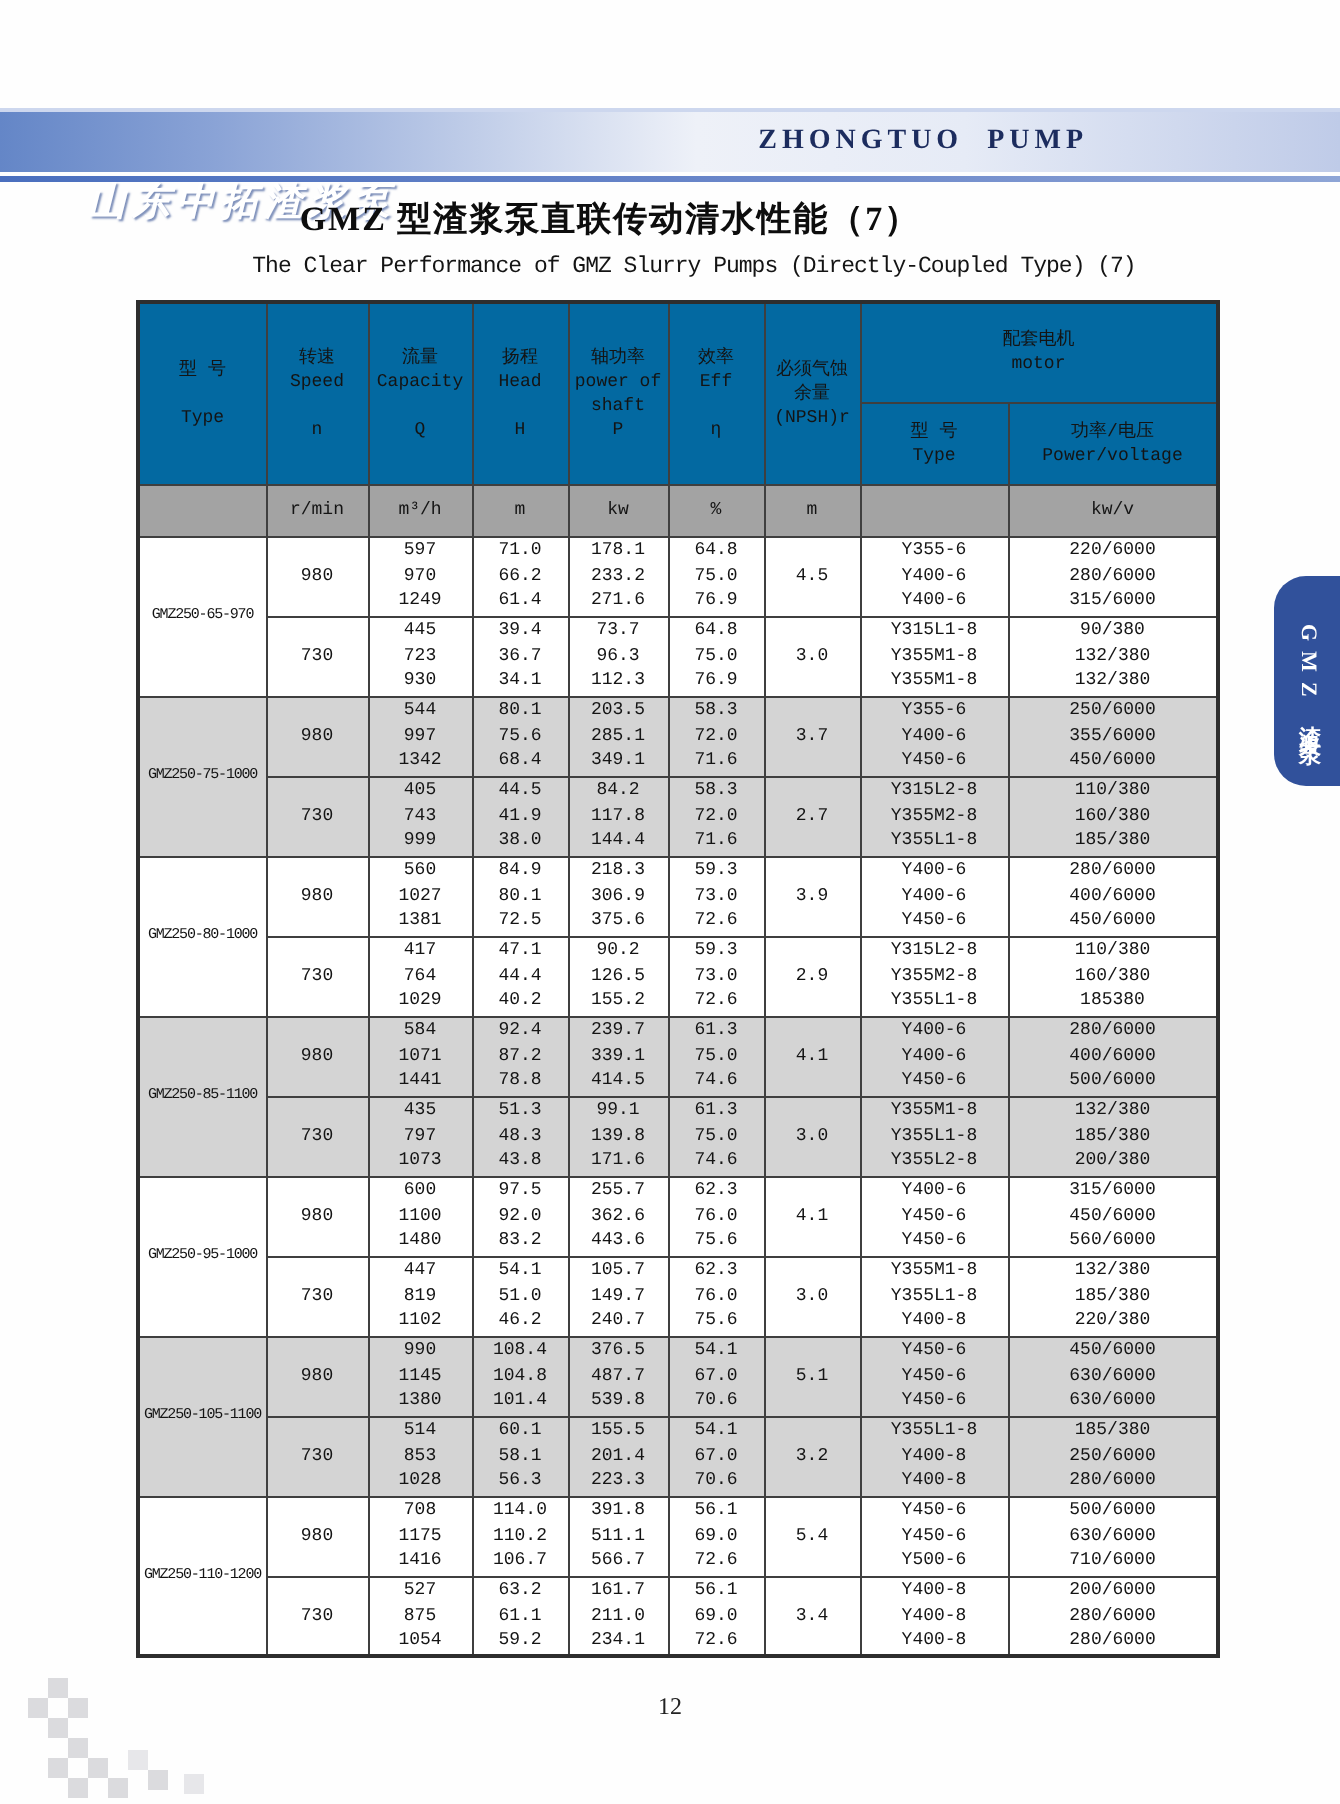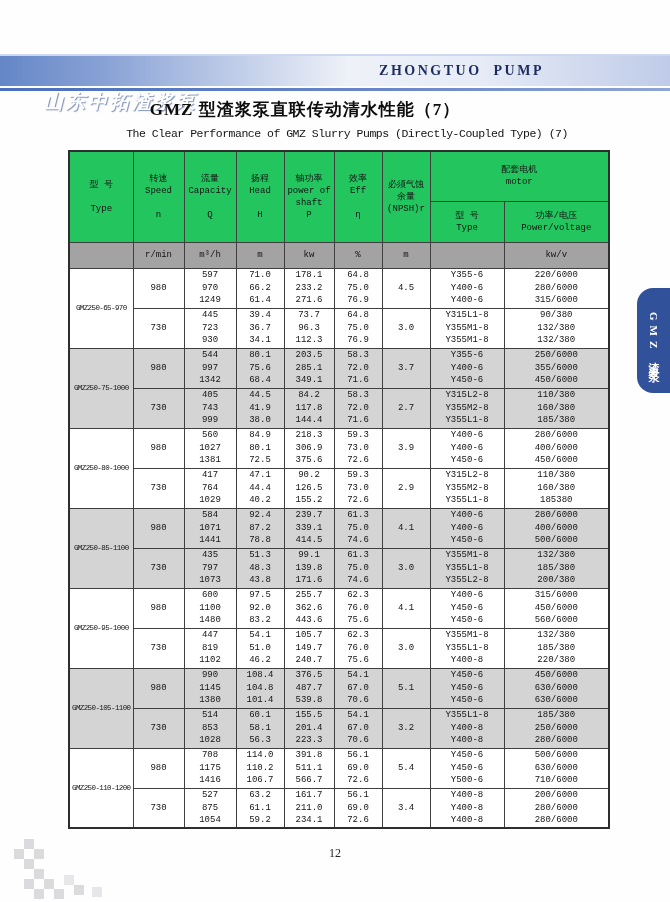--- a/index.html
+++ b/index.html
@@ -45,21 +45,21 @@
   table.spec {
     position:absolute; left:68px; top:150px; width:540px;
     border-collapse:collapse; table-layout:fixed;
     border:2px solid #2e2e2e;
     font-family:"Liberation Mono", monospace; color:#141414;
   }
   table.spec th, table.spec td {
     border:1px solid #3f3f3f; text-align:center; vertical-align:middle;
     font-weight:normal; white-space:pre-line; overflow:hidden;
   }
-  table.spec thead th { background:#22c55e; font-size:9px; line-height:12px; }
+  table.spec thead th { background:#0369a1; font-size:9px; line-height:12px; }
   tr.units td { background:#a3a3a3; height:26px; font-size:9px; }
   .row-a th, .row-a td { height:50px; }
   .row-b th, .row-b td { height:41px; }
   tbody td { height:40px; font-size:9px; line-height:12.5px; background:#ffffff; }
   tbody tr.shade td { background:#d4d4d4; }
   td.col-type { font-size:7.5px; letter-spacing:-0.6px; line-height:10px; }
 
   
   .side-tab {
     position:absolute; right:0; top:288px; width:33px; height:105px;

